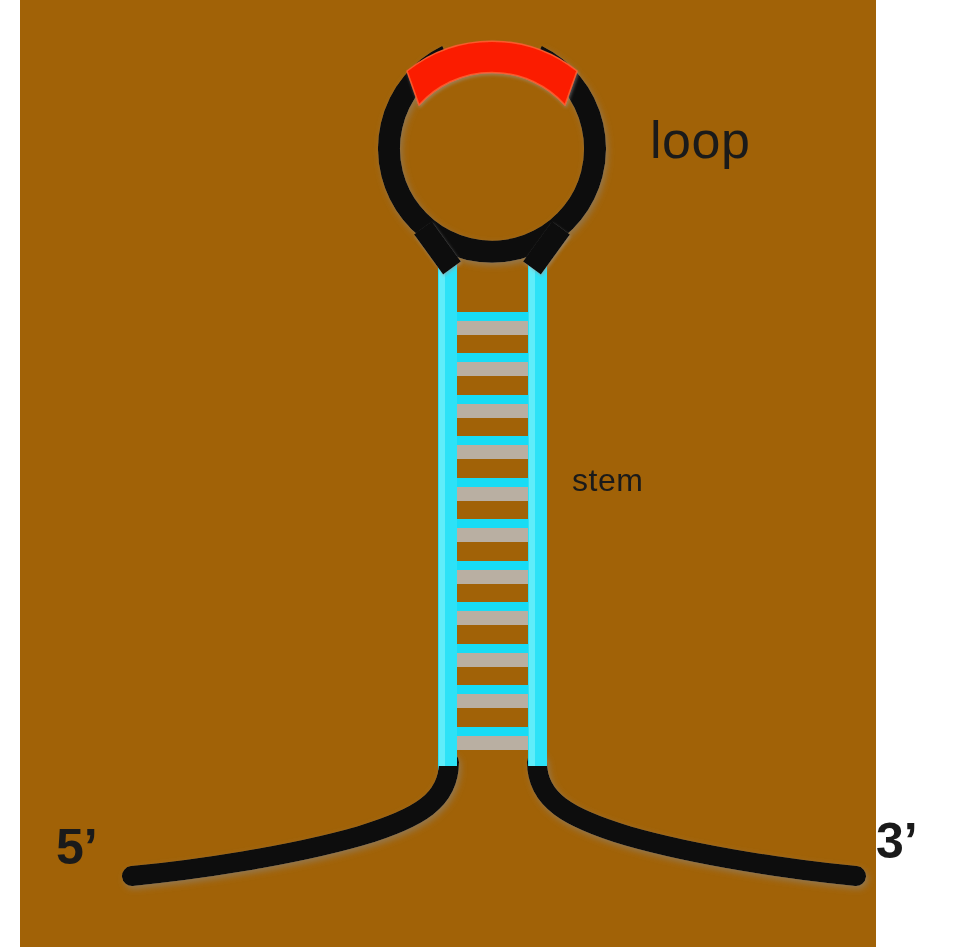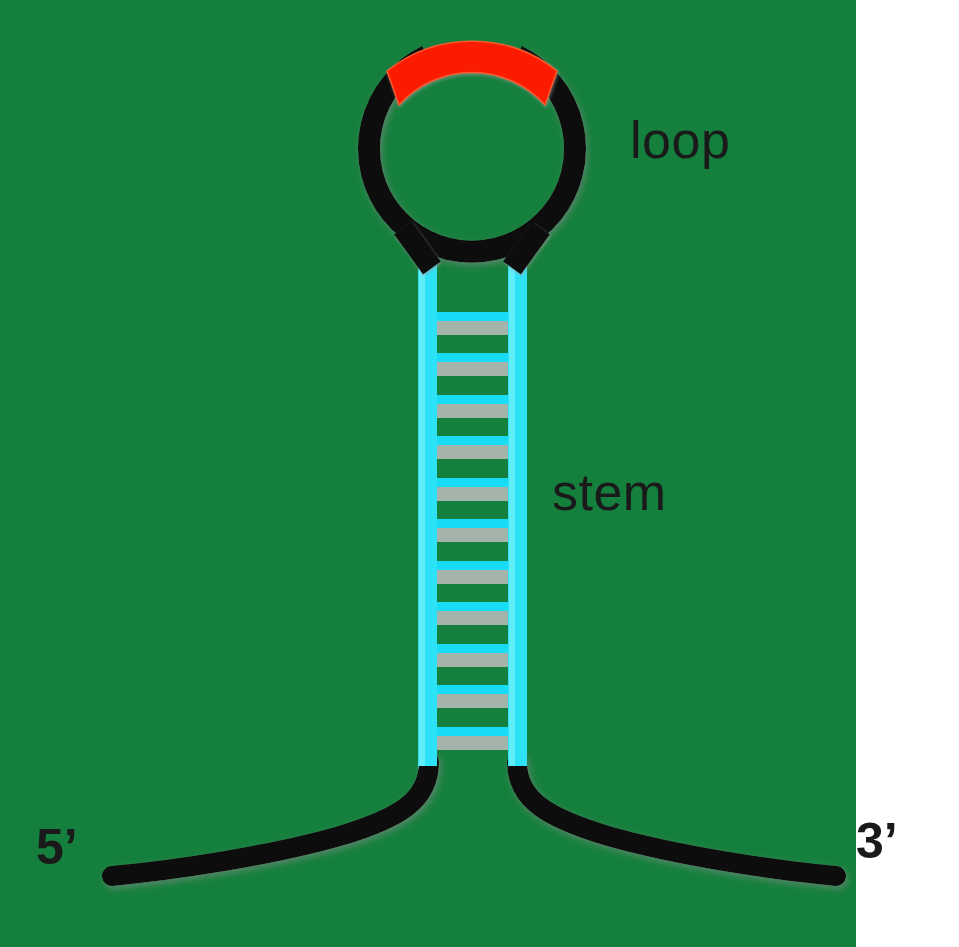--- a/index.html
+++ b/index.html
@@ -12,21 +12,22 @@
     width: 959px;
     height: 947px;
     font-family: "Liberation Sans", sans-serif;
     overflow: hidden;
     position: relative;
   }
   #diagram-root {
     position: relative;
     width: 856px;
     height: 947px;
-    background: #15803d;
+    background: #a16207;
+    margin-left: 20px;
   }
   #diagram-svg {
     position: absolute;
     left: 0;
     top: 0;
     width: 959px;
     height: 947px;
     display: block;
   }
   .label-text {
@@ -39,21 +40,21 @@
   #label-loop {
     left: 630px;
     top: 110px;
     font-size: 52px;
     font-weight: 400;
     letter-spacing: 0.5px;
   }
   #label-stem {
     left: 552px;
     top: 462px;
-    font-size: 52px;
+    font-size: 32px;
     font-weight: 400;
     letter-spacing: 0.5px;
   }
   #label-five-prime {
     left: 36px;
     top: 818px;
     font-size: 50px;
     font-weight: 700;
     letter-spacing: 0px;
   }

